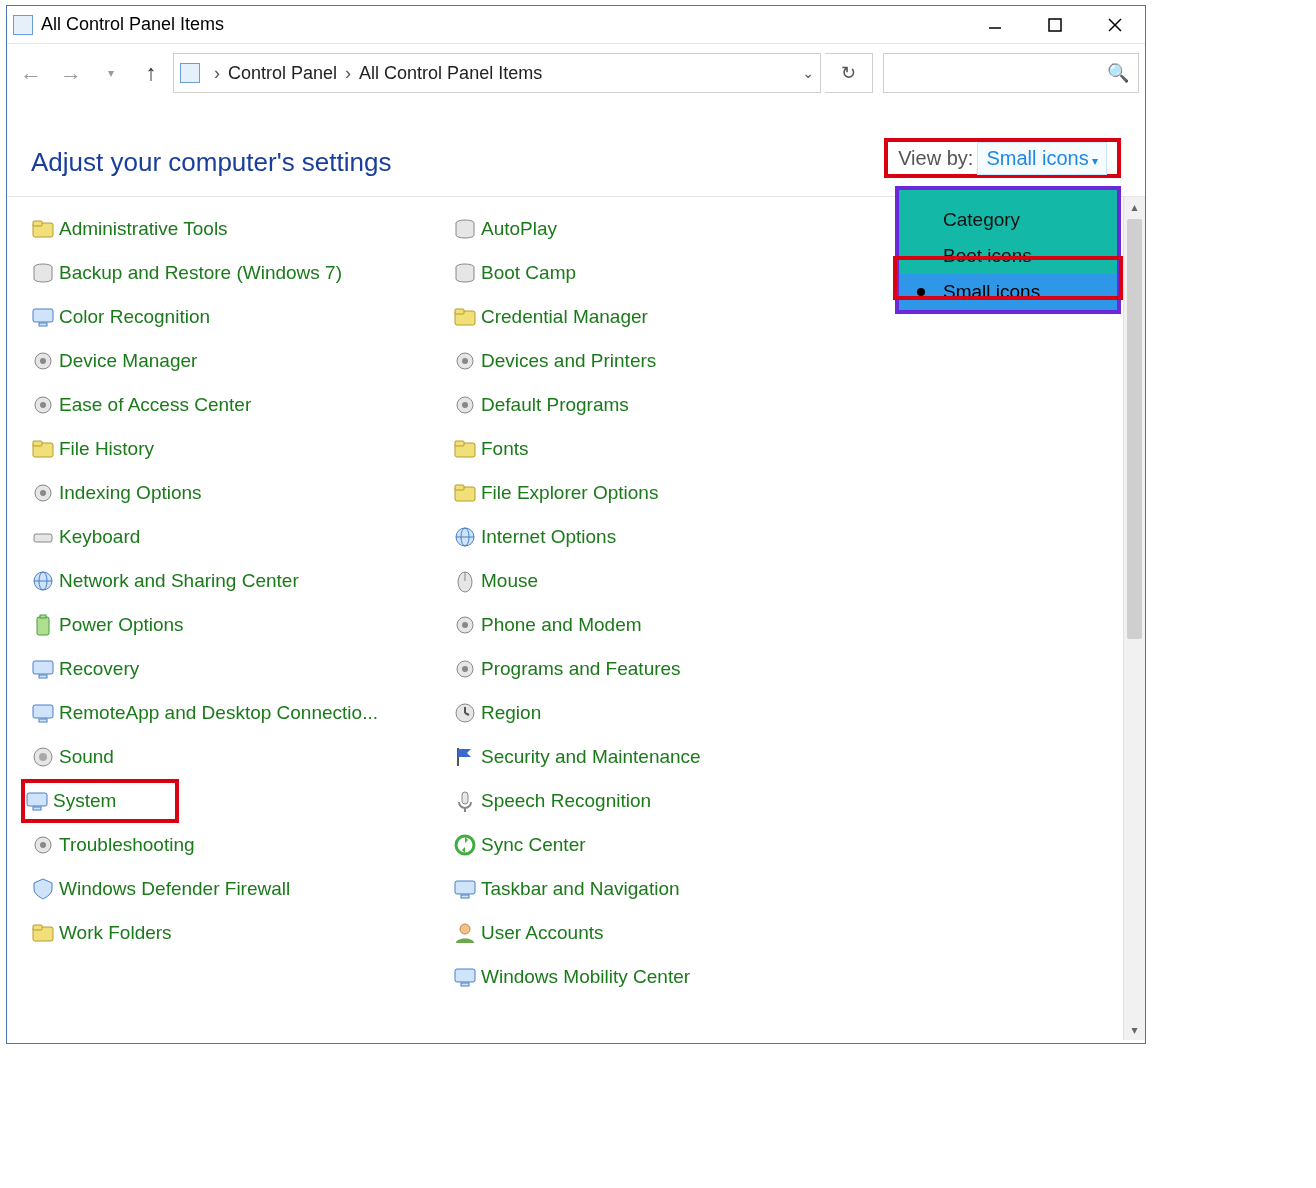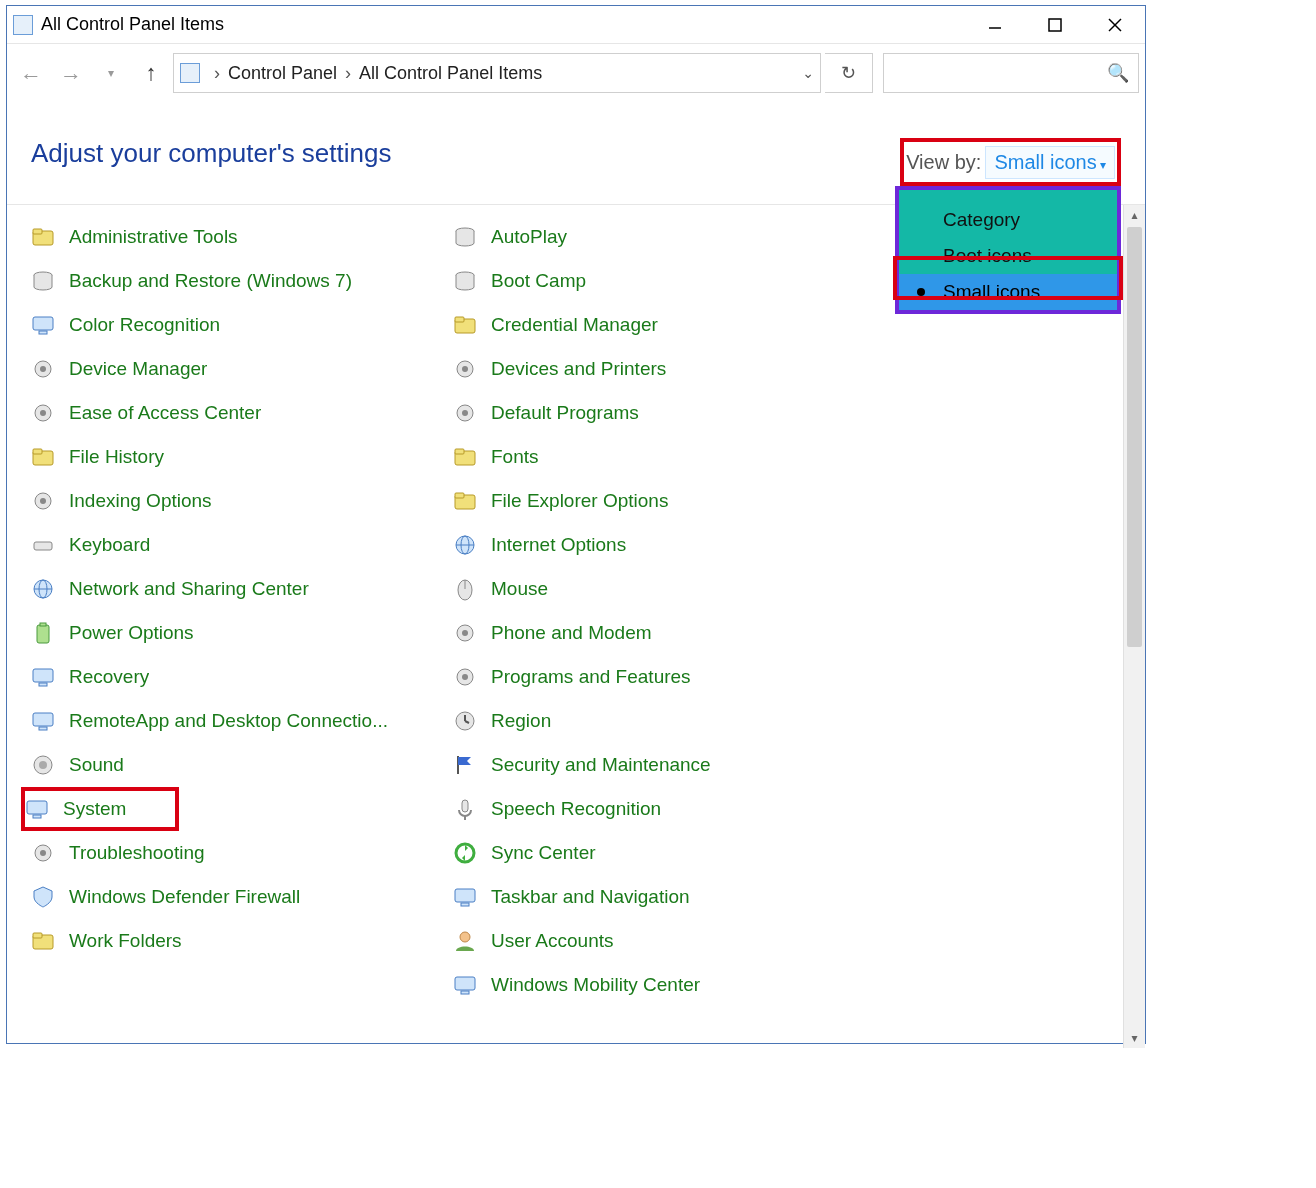--- a/index.html
+++ b/index.html
@@ -99,35 +99,35 @@
     margin-left:6px;
     display:flex;align-items:center;
     padding:0 8px;
   }
   .search-box .mag {
     margin-left:auto;color:#555;font-size:18px;
   }
   
   .heading-row {
     display:flex;
-    align-items:flex-start;
+    align-items:flex-end;
     padding: 36px 24px 18px 24px;
     border-bottom: 1px solid #e6e6e6;
     position:relative;
   }
   .heading {
     font-size: 26px;
     color: #1a3e9c;
   }
   .viewby-box {
     margin-left:auto;
     display:flex;align-items:center;
     border:4px solid #d90012;
-    padding:2px 2px;
-    height:48px;
+    padding:2px 10px;
+    height:40px;
   }
   .viewby-label {
     font-size:20px;color:#555;
   }
   .viewby-sel {
     margin-left:4px;
     padding:4px 8px;
     border:1px solid #cde6ff;
     background:#f5fbff;
     color:#1e88e5;
@@ -186,21 +186,21 @@
   .cols {
     display:flex;
     gap: 12px;
   }
   .col {
     width: 410px;
   }
   .cp-item {
     display:flex;align-items:center;
     height:44px;
-    gap:14px;
+    gap:4px;
   }
   .cp-icon {
     width:24px;height:24px;flex:none;
   }
   .cp-icon svg { width:24px;height:24px; }
   .cp-label {
     font-size:19px;
     color:#1a7a1a;
     white-space:nowrap;overflow:hidden;text-overflow:ellipsis;
   }

